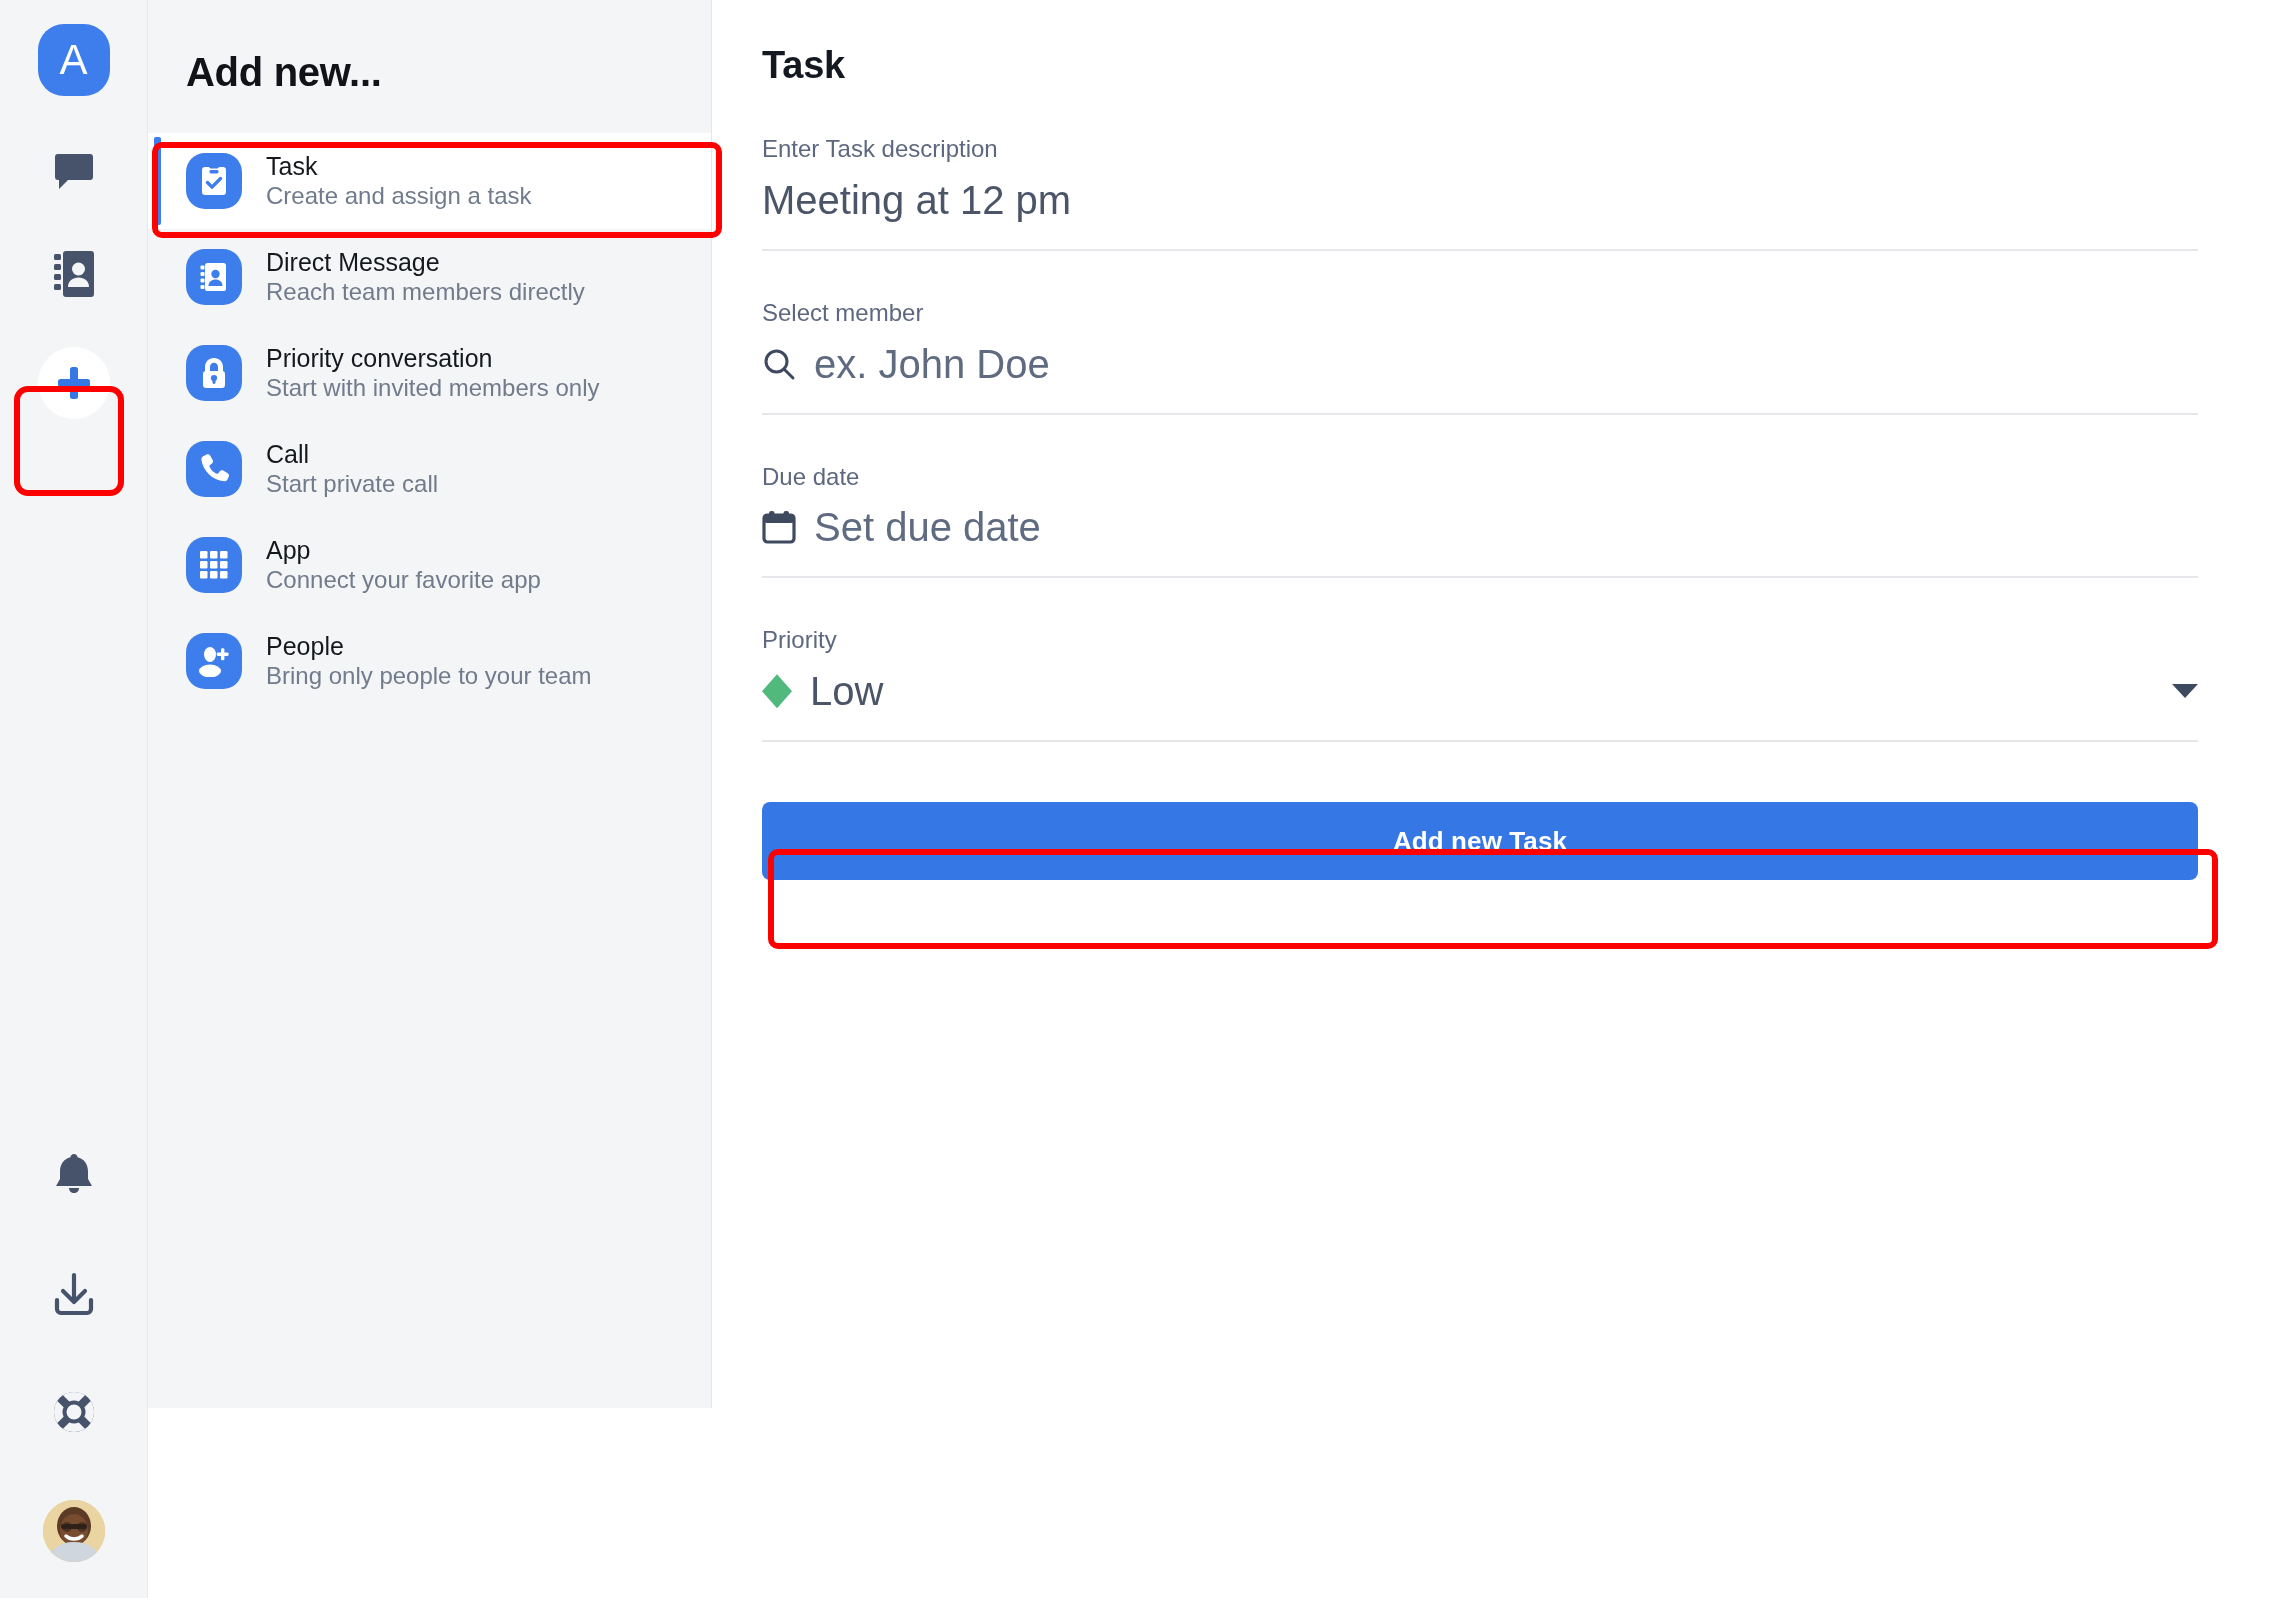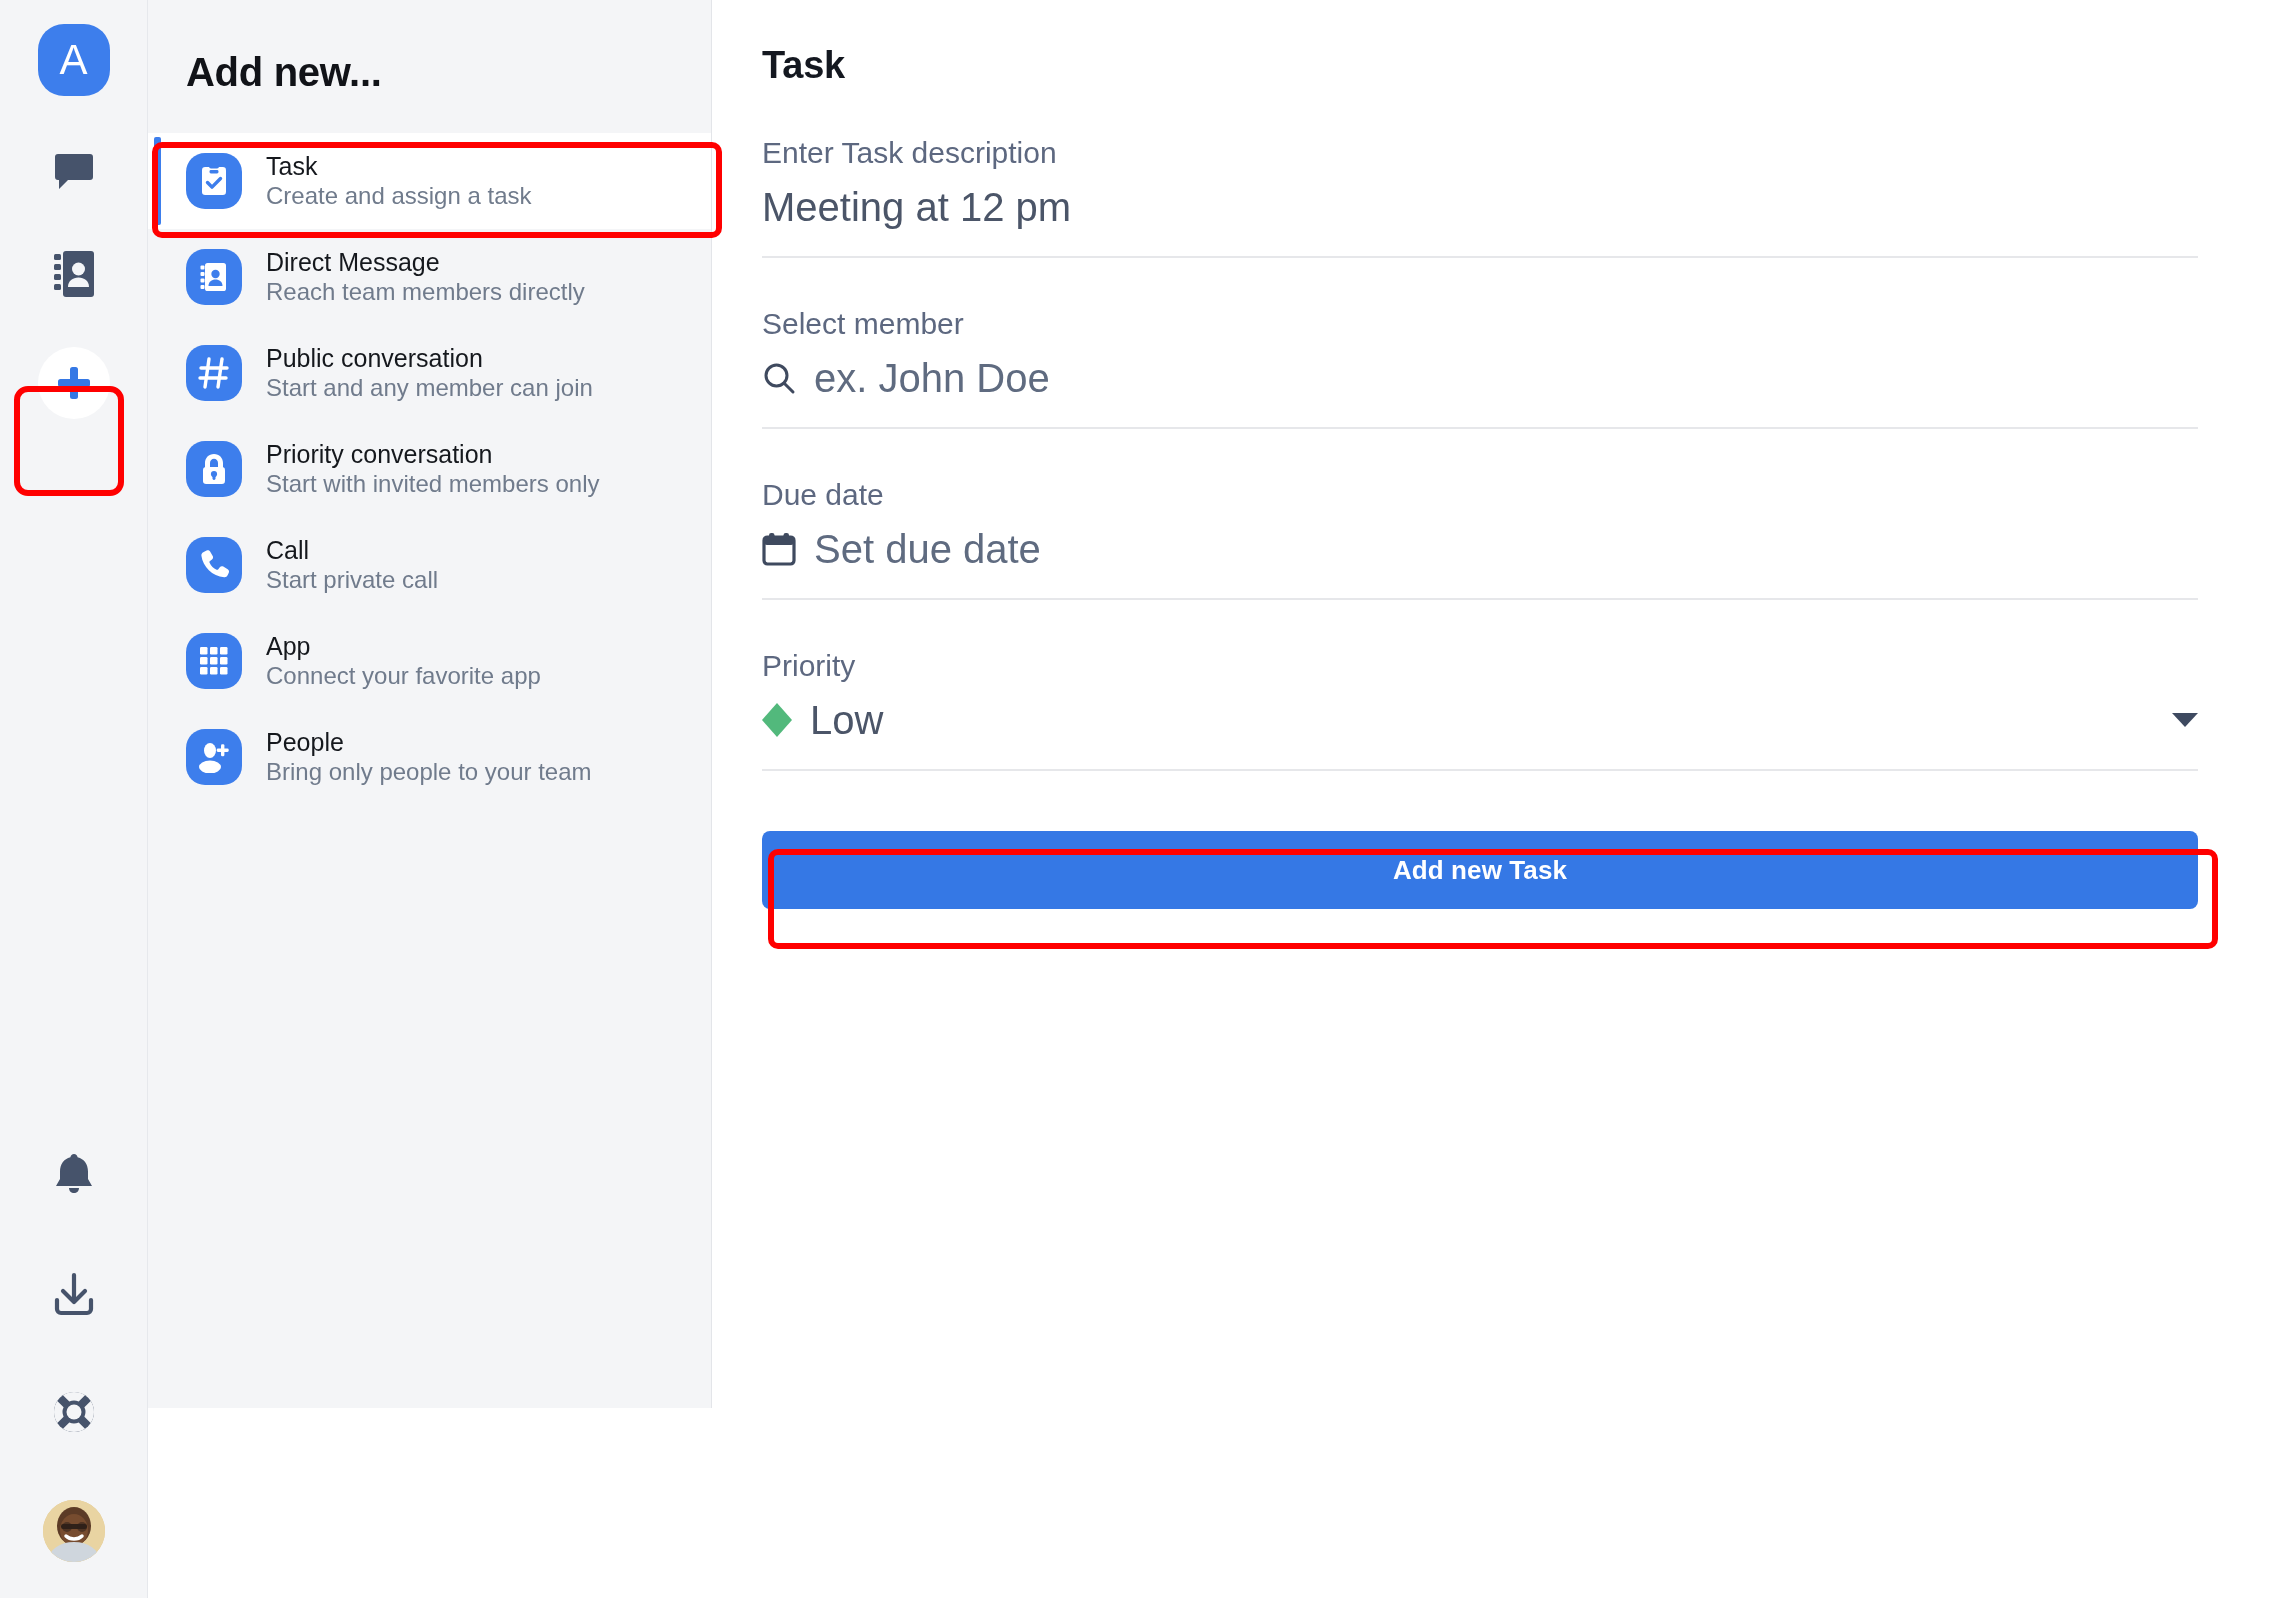--- a/index.html
+++ b/index.html
@@ -114,21 +114,21 @@
     padding: 44px 82px 0 50px;
     position: relative;
   }
   .main-title {
     font-size: 38px; font-weight: 700; color: #141820;
     letter-spacing: -0.2px;
     margin-bottom: 48px;
   }
   .field { margin-bottom: 0; }
   .field-label {
-    font-size: 30px; color: #5d6880; line-height: 1.2;
+    font-size: 24px; color: #5d6880; line-height: 1.2;
     margin-bottom: 14px;
   }
   .field-row {
     display: flex; align-items: center; gap: 18px;
     min-height: 62px;
     border-bottom: 2px solid #e6e7ea;
     padding-bottom: 27px;
   }
   .field-row .fv {
     font-size: 40px; color: #4b5568; font-weight: 400; line-height: 1.1;
@@ -283,34 +283,20 @@
             <circle cx="19.5" cy="15" r="4.2" fill="#3d7eec"></circle>
             <path d="M12.5 27c0-4 3.2-6.4 7-6.4s7 2.4 7 6.4h-14z" fill="#3d7eec"></path>
           </svg>
         </span>
         <span class="item-text">
           <span class="item-title">Direct Message</span>
           <span class="item-sub">Reach team members directly</span>
         </span>
       </div>
 
-      <div class="list-item">
-        <span class="item-icon">
-          <svg width="34" height="34" viewBox="0 0 34 34" fill="none" stroke="#ffffff" stroke-width="3.4" stroke-linecap="round">
-            <path d="M12 3L8 31"></path>
-            <path d="M25 3l-4 28"></path>
-            <path d="M4 12h26"></path>
-            <path d="M3 22h26"></path>
-          </svg>
-        </span>
-        <span class="item-text">
-          <span class="item-title">Public conversation</span>
-          <span class="item-sub">Start and any member can join</span>
-        </span>
-      </div>
 
       <div class="list-item">
         <span class="item-icon">
           <svg width="34" height="34" viewBox="0 0 34 34" fill="#ffffff">
             <path d="M17 2c-5.2 0-9 3.9-9 9v5h5v-5c0-2.4 1.8-4.2 4-4.2s4 1.8 4 4.2v5h5v-5c0-5.1-3.8-9-9-9z"></path>
             <rect x="6" y="15" width="22" height="17" rx="3.2"></rect>
             <circle cx="17" cy="22" r="3.1" fill="#3d7eec"></circle>
             <rect x="15.5" y="22" width="3" height="6" rx="1.4" fill="#3d7eec"></rect>
           </svg>
         </span>

